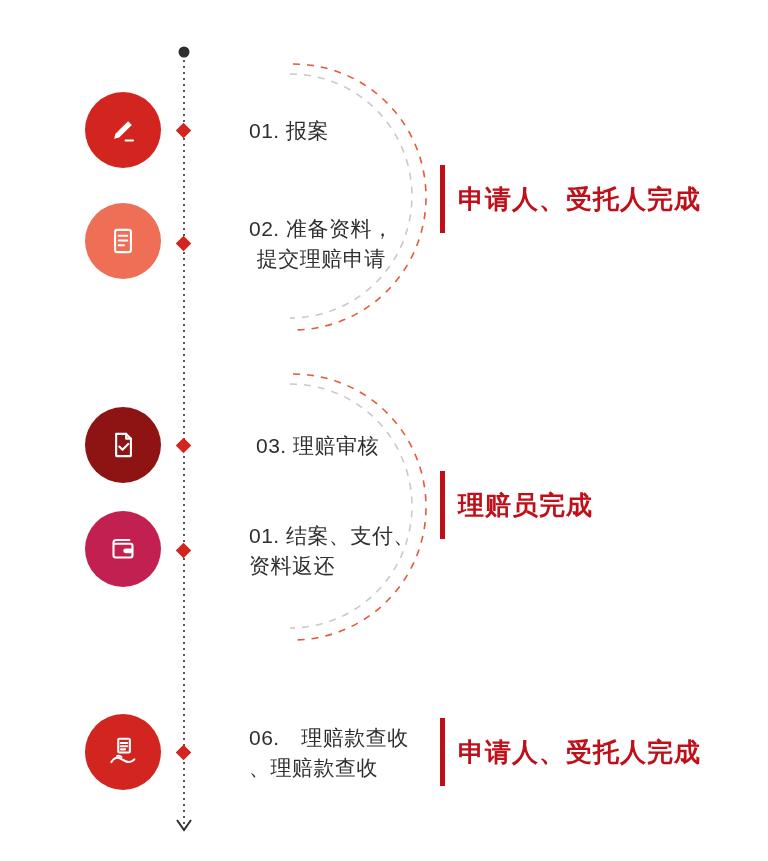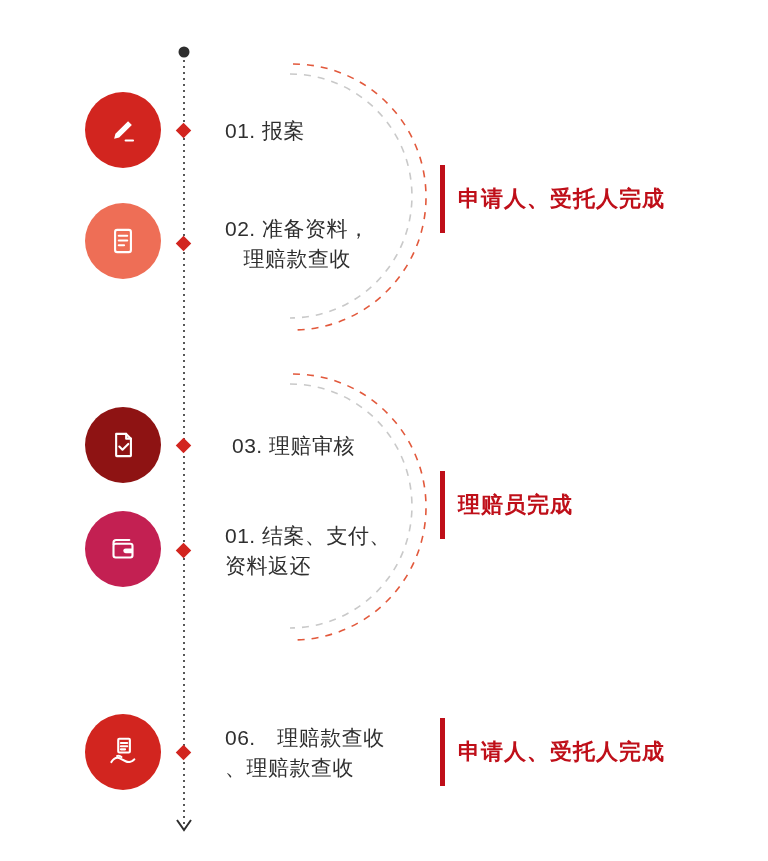--- a/index.html
+++ b/index.html
@@ -52,34 +52,34 @@
 
   .step-label {
     position: absolute;
     transform: translateY(-50%);
     font-size: 21px;
     line-height: 1.45;
     color: var(--label-ink, #2f2f2f);
     letter-spacing: 0.5px;
     white-space: nowrap;
   }
-  .step-label div { min-height: 0; }
+  .step-label div { min-height: 0; margin-left: 24px; }
 
   .annotation {
     position: absolute;
     display: flex;
     align-items: center;
     height: 68px;
     border-left: 5px solid var(--accent-red, #bf0f19);
     padding-left: 13px;
   }
   .annotation-text {
     color: var(--accent-red, #bf0f19);
     font-weight: bold;
-    font-size: 22px;
+    font-size: 26px;
     letter-spacing: 1px;
     white-space: nowrap;
   }
 </style>
 </head>
 <body>
 
 <div class="canvas">
 
   <svg class="overlay" viewBox="0 0 768 861">
@@ -108,21 +108,21 @@
 
   <div class="icon-circle" style="left: 85px; top: 203px; background: rgb(238, 110, 86);">
     <svg class="icon-svg" viewBox="0 0 36 36" width="38" height="38">
       <rect x="10.5" y="7.5" width="15" height="21" rx="2"></rect>
       <path d="M14 13h8M14 17.5h8M14 22h5"></path>
     </svg>
   </div>
   <div class="diamond" style="left:178px; top:238px;"></div>
   <div class="step-label" style="left:225px; top:244px;text-align:center;">
     <div>02. 准备资料，</div>
-    <div>理赔款查收</div>
+    <div>提交理赔申请</div>
   </div>
 
   <div class="icon-circle" style="left: 85px; top: 407px; background: rgb(142, 19, 19);">
     <svg class="icon-svg" viewBox="0 0 36 36" width="38" height="38">
       <path d="M11.5 7.5h9.5l4.5 4.5V28a.5.5 0 0 1-.5.5h-13a.5.5 0 0 1-.5-.5z"></path>
       <path d="M21 7.5V12h4.5"></path>
       <path d="M14.5 19.5l3 3 5.5-5.5"></path>
     </svg>
   </div>
   <div class="diamond" style="left:178px; top:440px;"></div>

